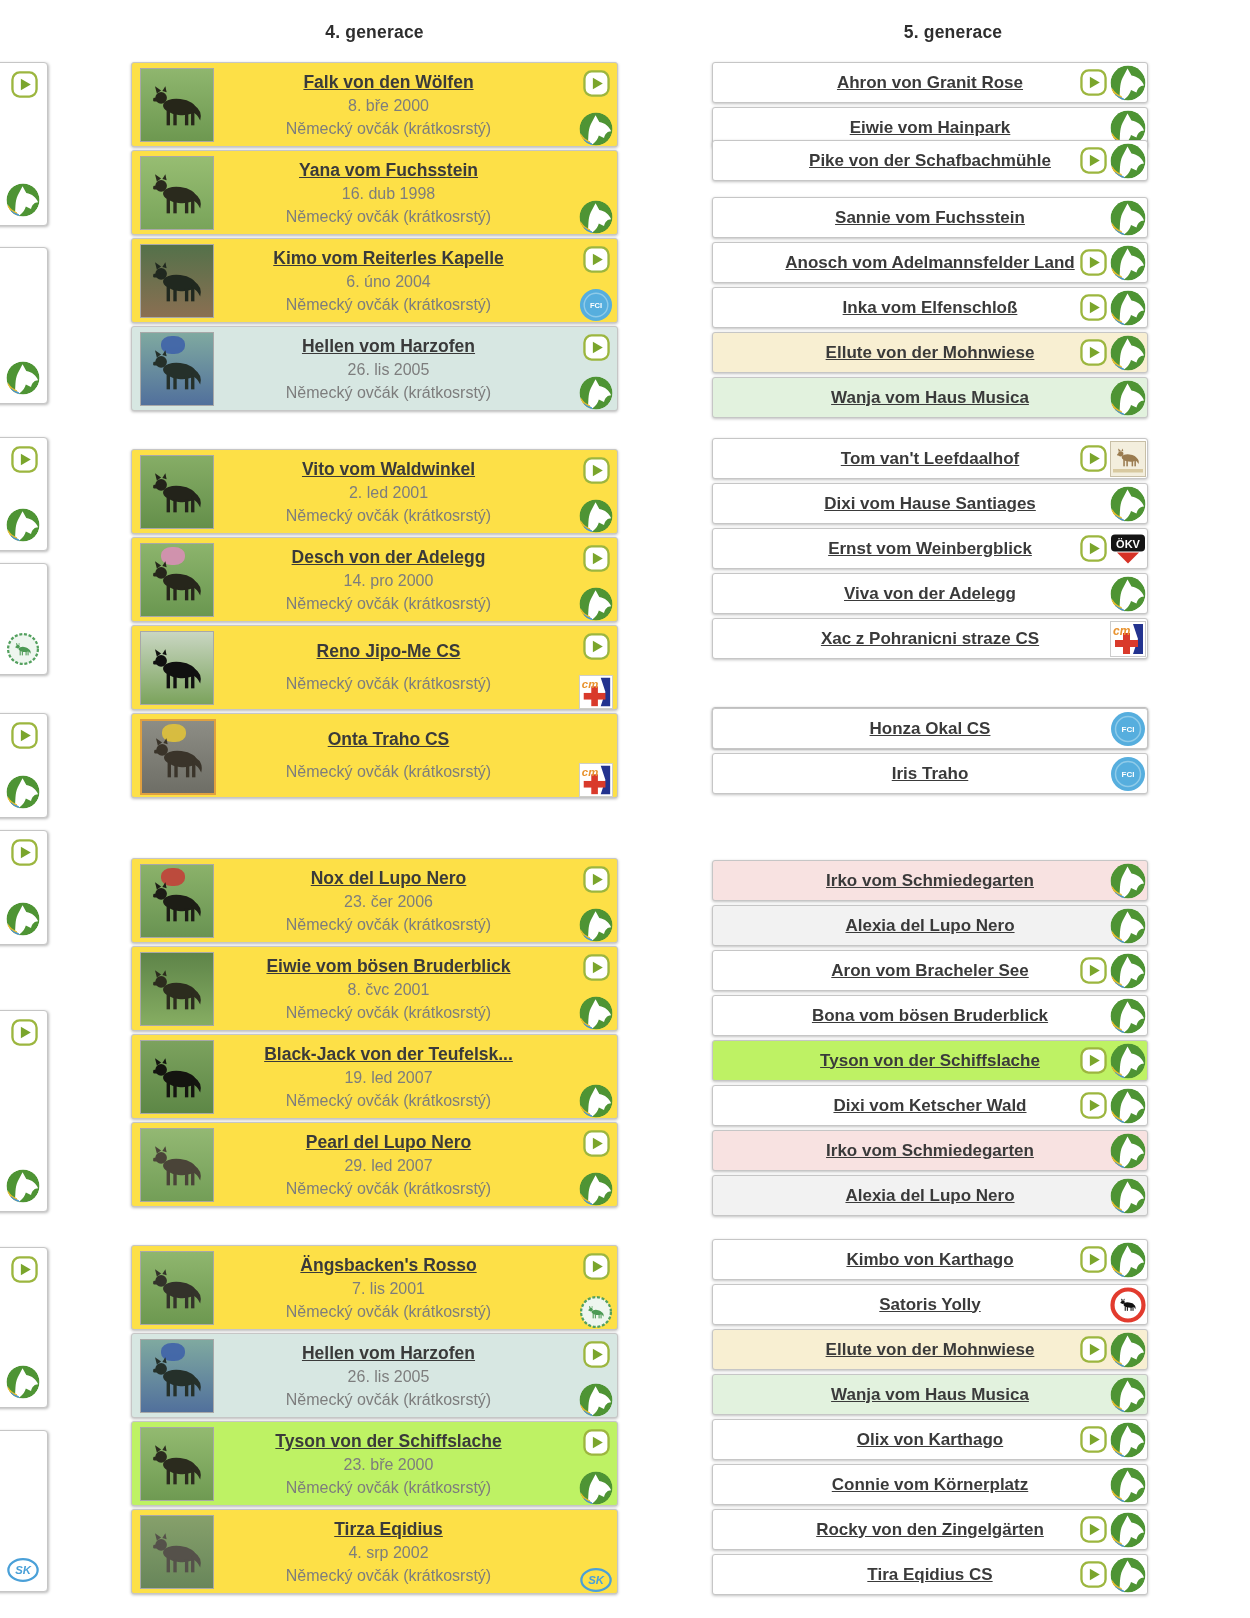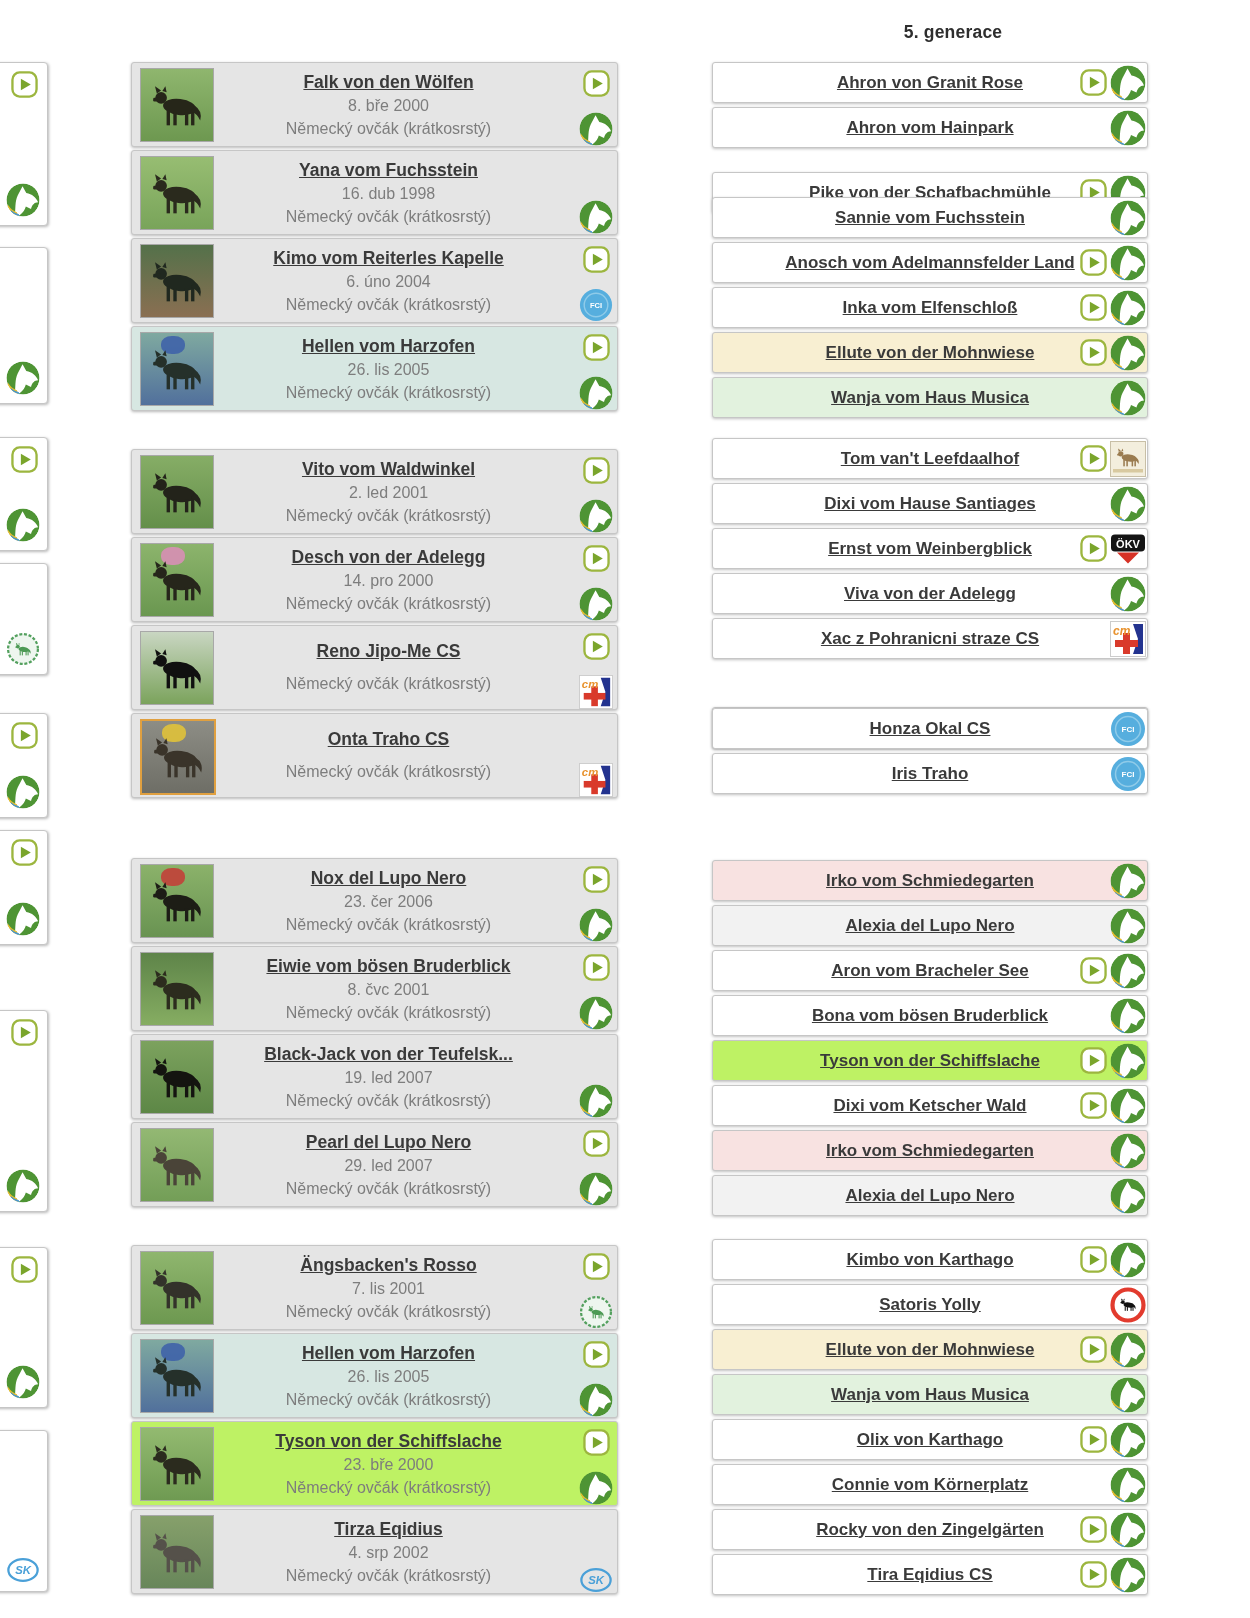--- a/index.html
+++ b/index.html
@@ -5,21 +5,21 @@
   html,body { margin:0; padding:0; background:#fff; }
   .page { position:relative; width:1250px; height:1618px; background:#ffffff;
           font-family:"Liberation Sans","DejaVu Sans",sans-serif; overflow:hidden; }
 
   .col-header { position:absolute; top:22px; font-size:17.5px; font-weight:bold;
                 color:#2e2e2e; text-align:center; letter-spacing:.2px; }
   #h4 { left:131px; width:487px; }
   #h5 { left:712px; width:482px; }
 
   
-  .g4card { position:absolute; left:131px; width:487px; height:85px; background:#e5e5e5;
+  .g4card { position:absolute; left:131px; width:487px; height:85px; background:#fde047;
             border:1px solid #c6c6c6; border-radius:3px; box-sizing:border-box;
             box-shadow:0 1px 3px rgba(0,0,0,.28); }
   .g4card .photo { position:absolute; left:8px; top:5px; width:72px; height:72px;
                    border:1px solid #a8a8a8; overflow:hidden; cursor:pointer; }
   .photo .pdog { position:absolute; left:5px; top:16px; width:62px; height:44px; }
   .photo .accent-blob { position:absolute; top:3px; left:20px; width:24px; height:18px;
                         border-radius:45%; opacity:.9; }
   .g4card .txt { position:absolute; left:90px; right:62px; top:0; text-align:center; }
   .name { font-weight:bold; color:#3a3a3a; text-decoration:underline; cursor:pointer; }
   .g4card .name { display:inline-block; margin-top:7px; font-size:17.5px; line-height:24px; }
@@ -127,20 +127,21 @@
       <use href="#dog-sil" x="8" y="11" width="20" height="14" style="color:#111111"></use>
     </symbol>
     <symbol id="icon-skk" viewBox="0 0 36 27">
       <ellipse cx="18" cy="13.5" rx="15.5" ry="11.5" fill="none" stroke="#4aa0d8" stroke-width="2.4"></ellipse>
       <text x="18" y="18" font-size="12" font-style="italic" font-weight="bold" fill="#4aa0d8" text-anchor="middle">SK</text>
     </symbol>
   </defs>
 </svg>
 
 <div class="page">
+  <div class="col-header" id="h4">4. generace</div>
   <div class="col-header" id="h5">5. generace</div>
   <div id="gen3-strip">
       <div class="g3box" style="top: 62px; height: 164px;">
         <svg class="ic ic-play icon-play-top">
           <use href="#icon-play"></use>
         </svg>
         <svg class="ic ic-logo icon-logo-bottom">
           <use href="#icon-wd"></use>
         </svg>
       </div>
@@ -500,28 +501,28 @@
     <div class="icons">
           <svg class="ic ic-play">
             <use href="#icon-play"></use>
           </svg>
           <svg class="ic ic-logo">
             <use href="#icon-wd"></use>
           </svg>
         </div>
   </div>
       <div class="g5row" style="top: 107px;">
-    <div class="name">Ahron vom Hainpark</div>
-    <div class="icons">
-          <svg class="ic ic-logo">
-            <use href="#icon-wd"></use>
-          </svg>
-        </div>
-  </div>
-      <div class="g5row" style="top: 140px; margin-top: 32px;">
+    <div class="name">Eiwie vom Hainpark</div>
+    <div class="icons">
+          <svg class="ic ic-logo">
+            <use href="#icon-wd"></use>
+          </svg>
+        </div>
+  </div>
+      <div class="g5row" style="top: 140px;">
     <div class="name">Pike von der Schafbachmühle</div>
     <div class="icons">
           <svg class="ic ic-play">
             <use href="#icon-play"></use>
           </svg>
           <svg class="ic ic-logo">
             <use href="#icon-wd"></use>
           </svg>
         </div>
   </div>

